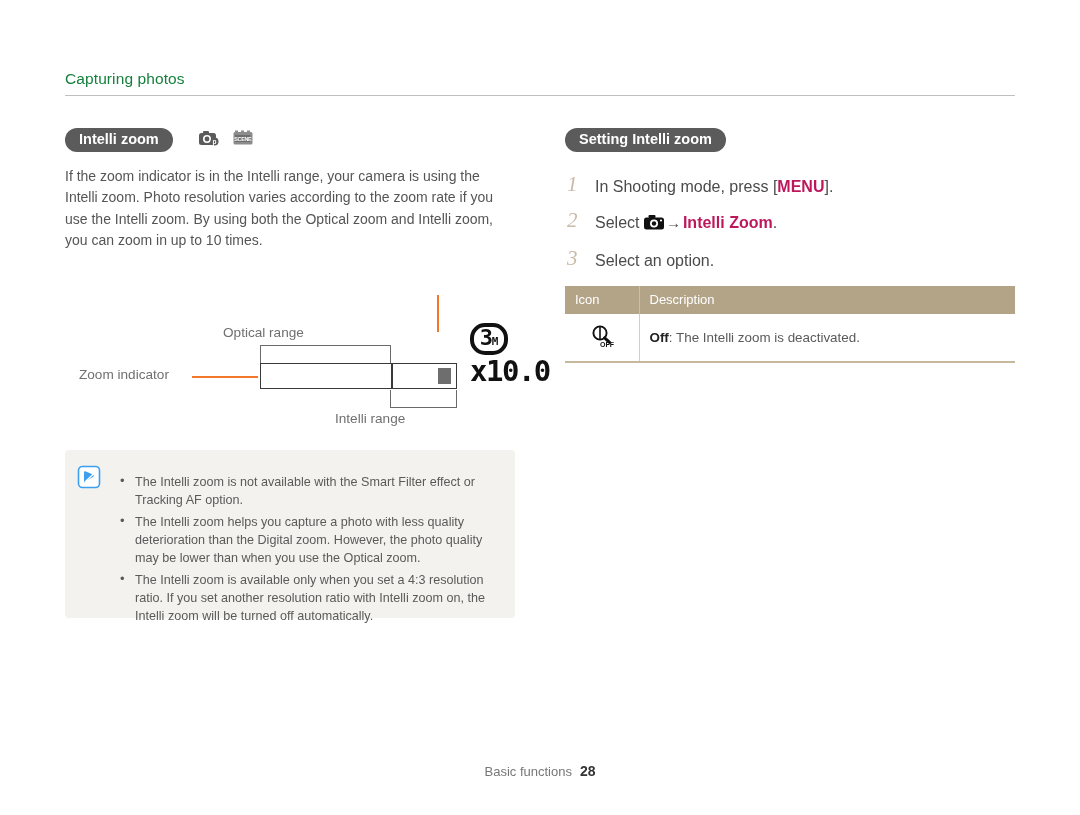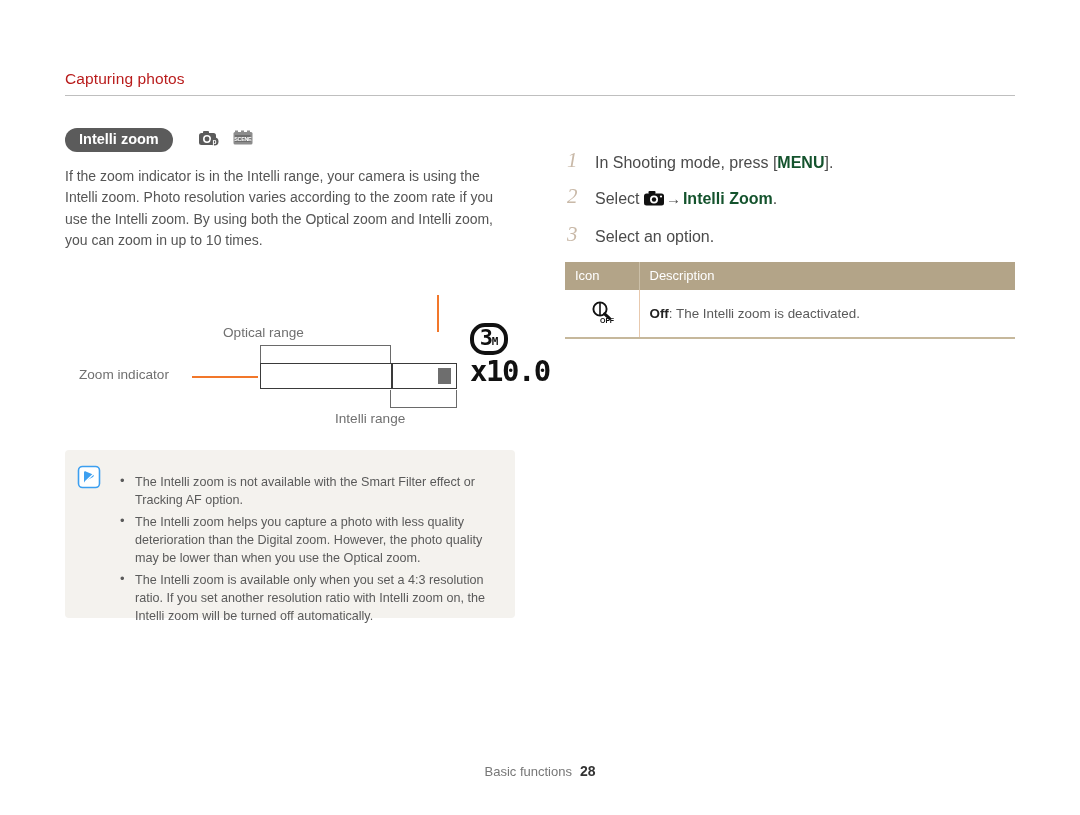--- a/index.html
+++ b/index.html
@@ -16,21 +16,21 @@
 
   
   .page-header {
     position: absolute;
     left: 65px;
     top: 70px;
     width: 950px;
   }
   .page-header .crumb {
     font-size: 15.5px;
-    color: #b91c1c;
+    color: #15803d;
     letter-spacing: .1px;
     padding-bottom: 7px;
     font-weight: 400;
   }
   .page-header .rule {
     height: 1px;
     background: #bfbfbf;
     width: 950px;
   }
 
@@ -243,21 +243,21 @@
   .steps .stepnum {
     position: absolute;
     left: 2px;
     top: -3px;
     font-family: "Liberation Serif", serif;
     font-style: italic;
     font-size: 21px;
     color: #c9b9a8;
     font-weight: 400;
   }
-  .steps b { color: #14532d; font-weight: 700; }
+  .steps b { color: #be185d; font-weight: 700; }
   .arrow { font-size: 15px; color: #4b4b4b; padding: 0 2px; }
 
   
   .opt-table {
     margin-top: 8px;
     width: 450px;
     border-collapse: collapse;
     table-layout: fixed;
   }
   .opt-table th {
@@ -379,20 +379,21 @@
   </span>
   <ul class="note-list">
     <li>The Intelli zoom is not available with the Smart Filter effect or Tracking AF option.</li>
     <li>The Intelli zoom helps you capture a photo with less quality deterioration than the Digital zoom. However, the photo quality may be lower than when you use the Optical zoom.</li>
     <li>The Intelli zoom is available only when you set a 4:3 resolution ratio. If you set another resolution ratio with Intelli zoom on, the Intelli zoom will be turned off automatically.</li>
   </ul>
 </div>
 
 <div class="right-col">
 
+  <span class="pill">Setting Intelli zoom</span>
 
   <ol class="steps">
     <li>
       <span class="stepnum">1</span><span>In Shooting mode, press [</span><b>MENU</b><span>].</span>
     </li>
     <li>
       <span class="stepnum">2</span><span>Select </span><span style="display:inline-block;vertical-align:-2px;">
         <svg width="20" height="15" viewBox="0 0 20 15">
           <rect x="0" y="2.5" width="20" height="12" rx="2.5" fill="#111111"></rect>
           <rect x="4.5" y="0" width="7" height="3" rx="1" fill="#111111"></rect>

